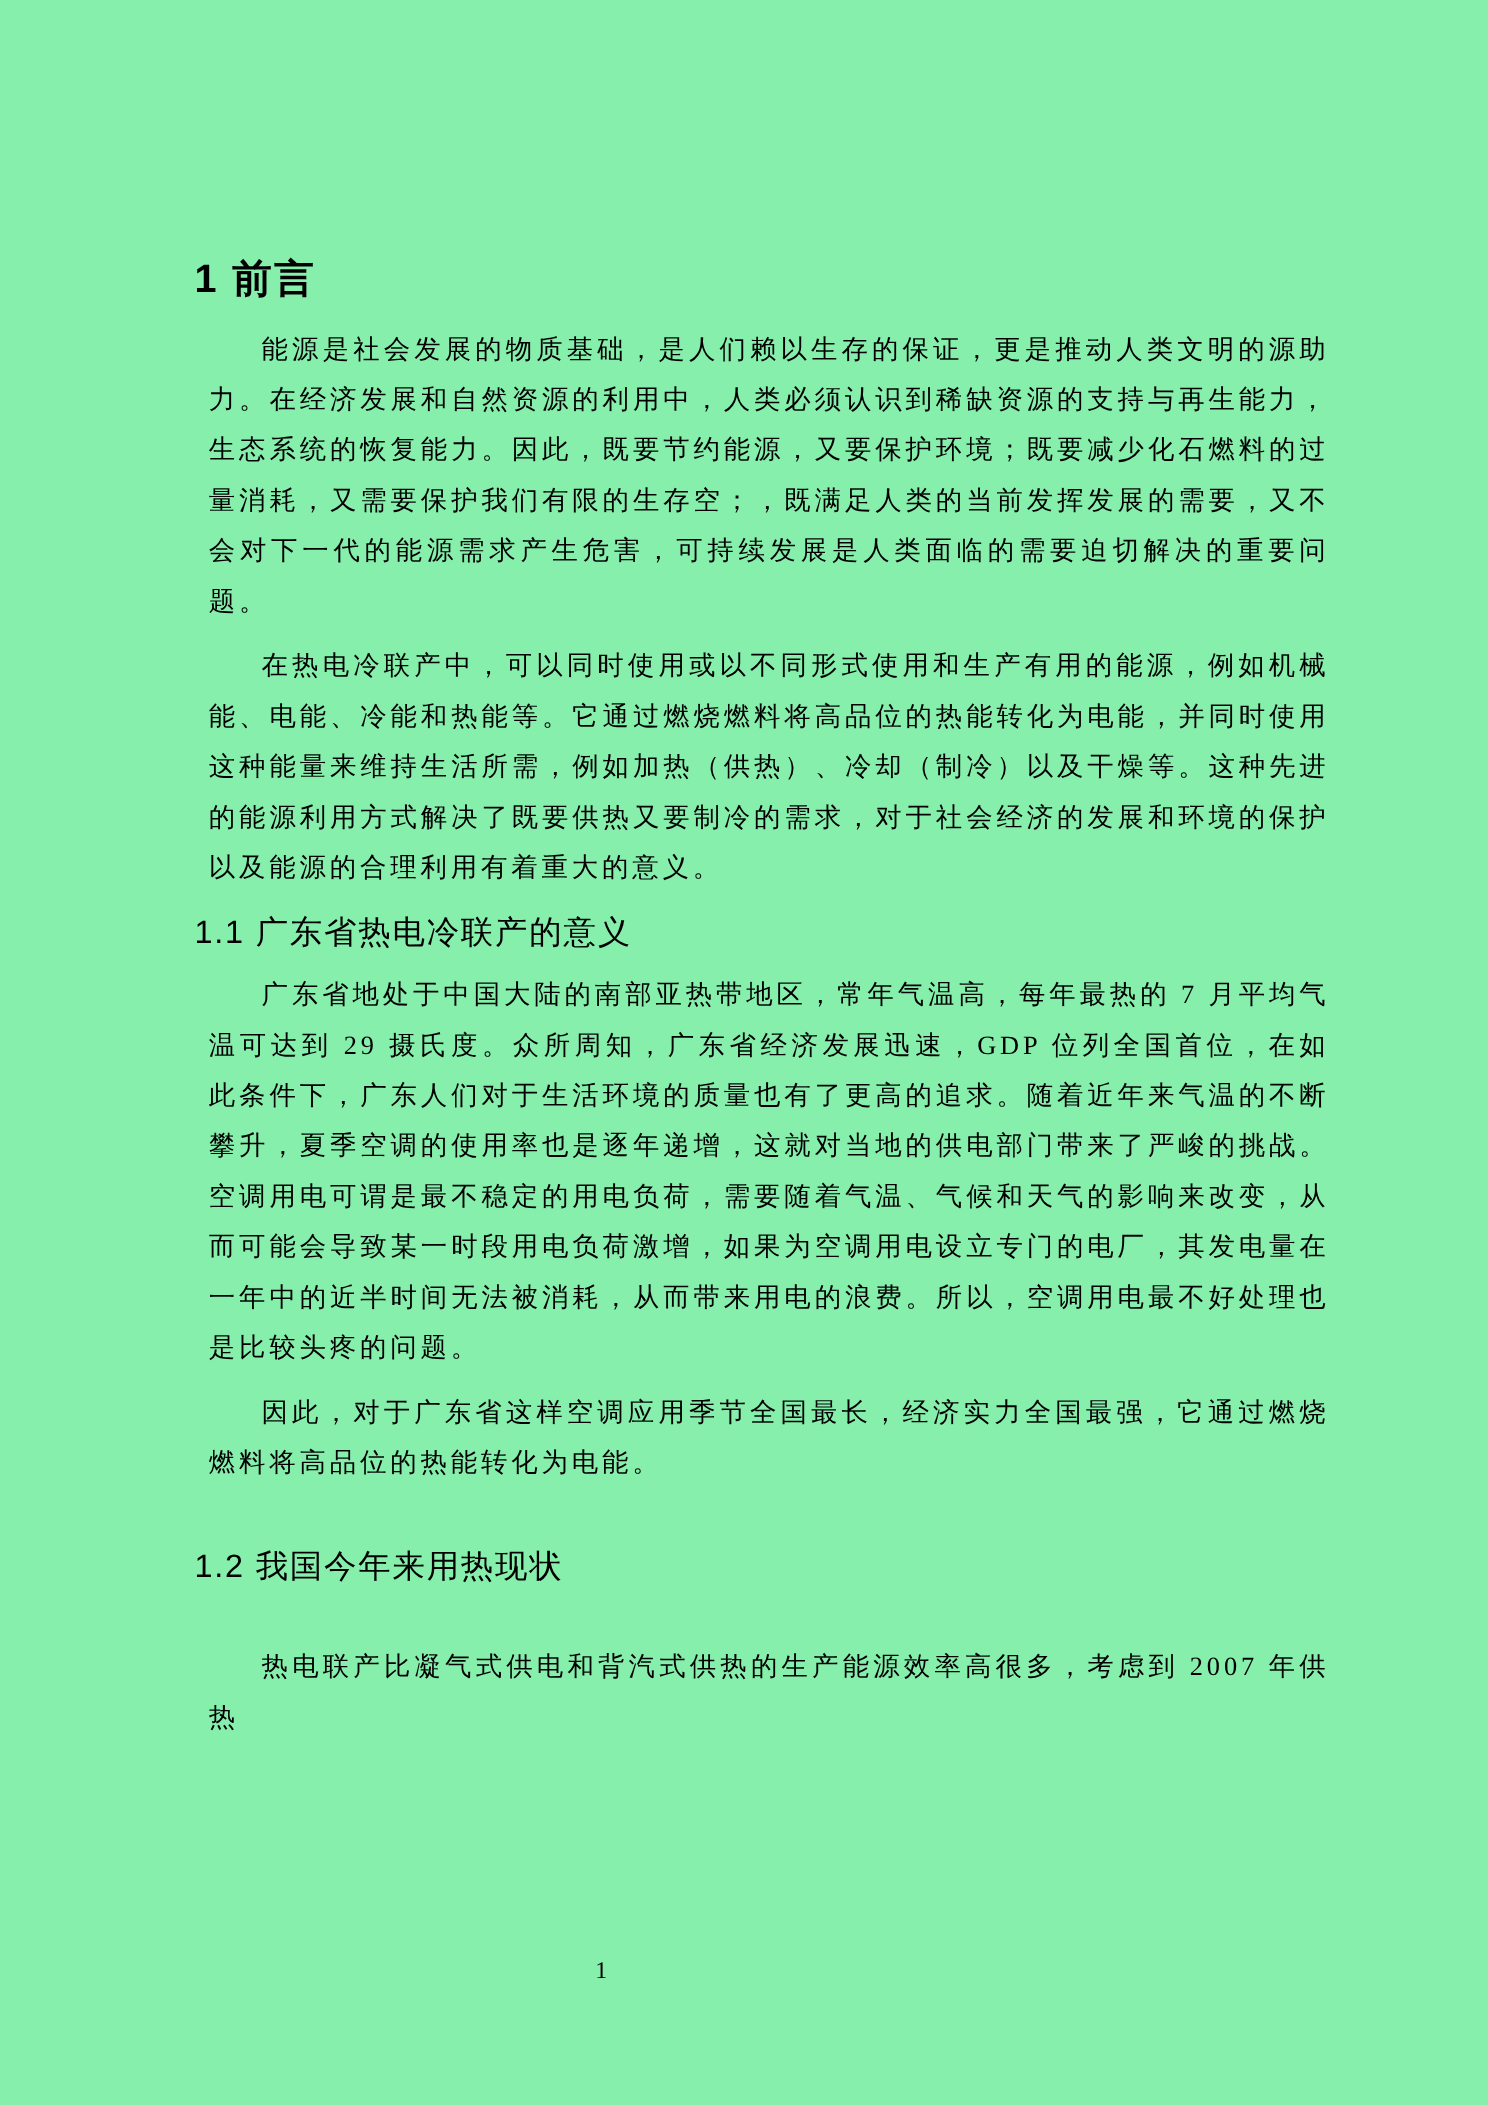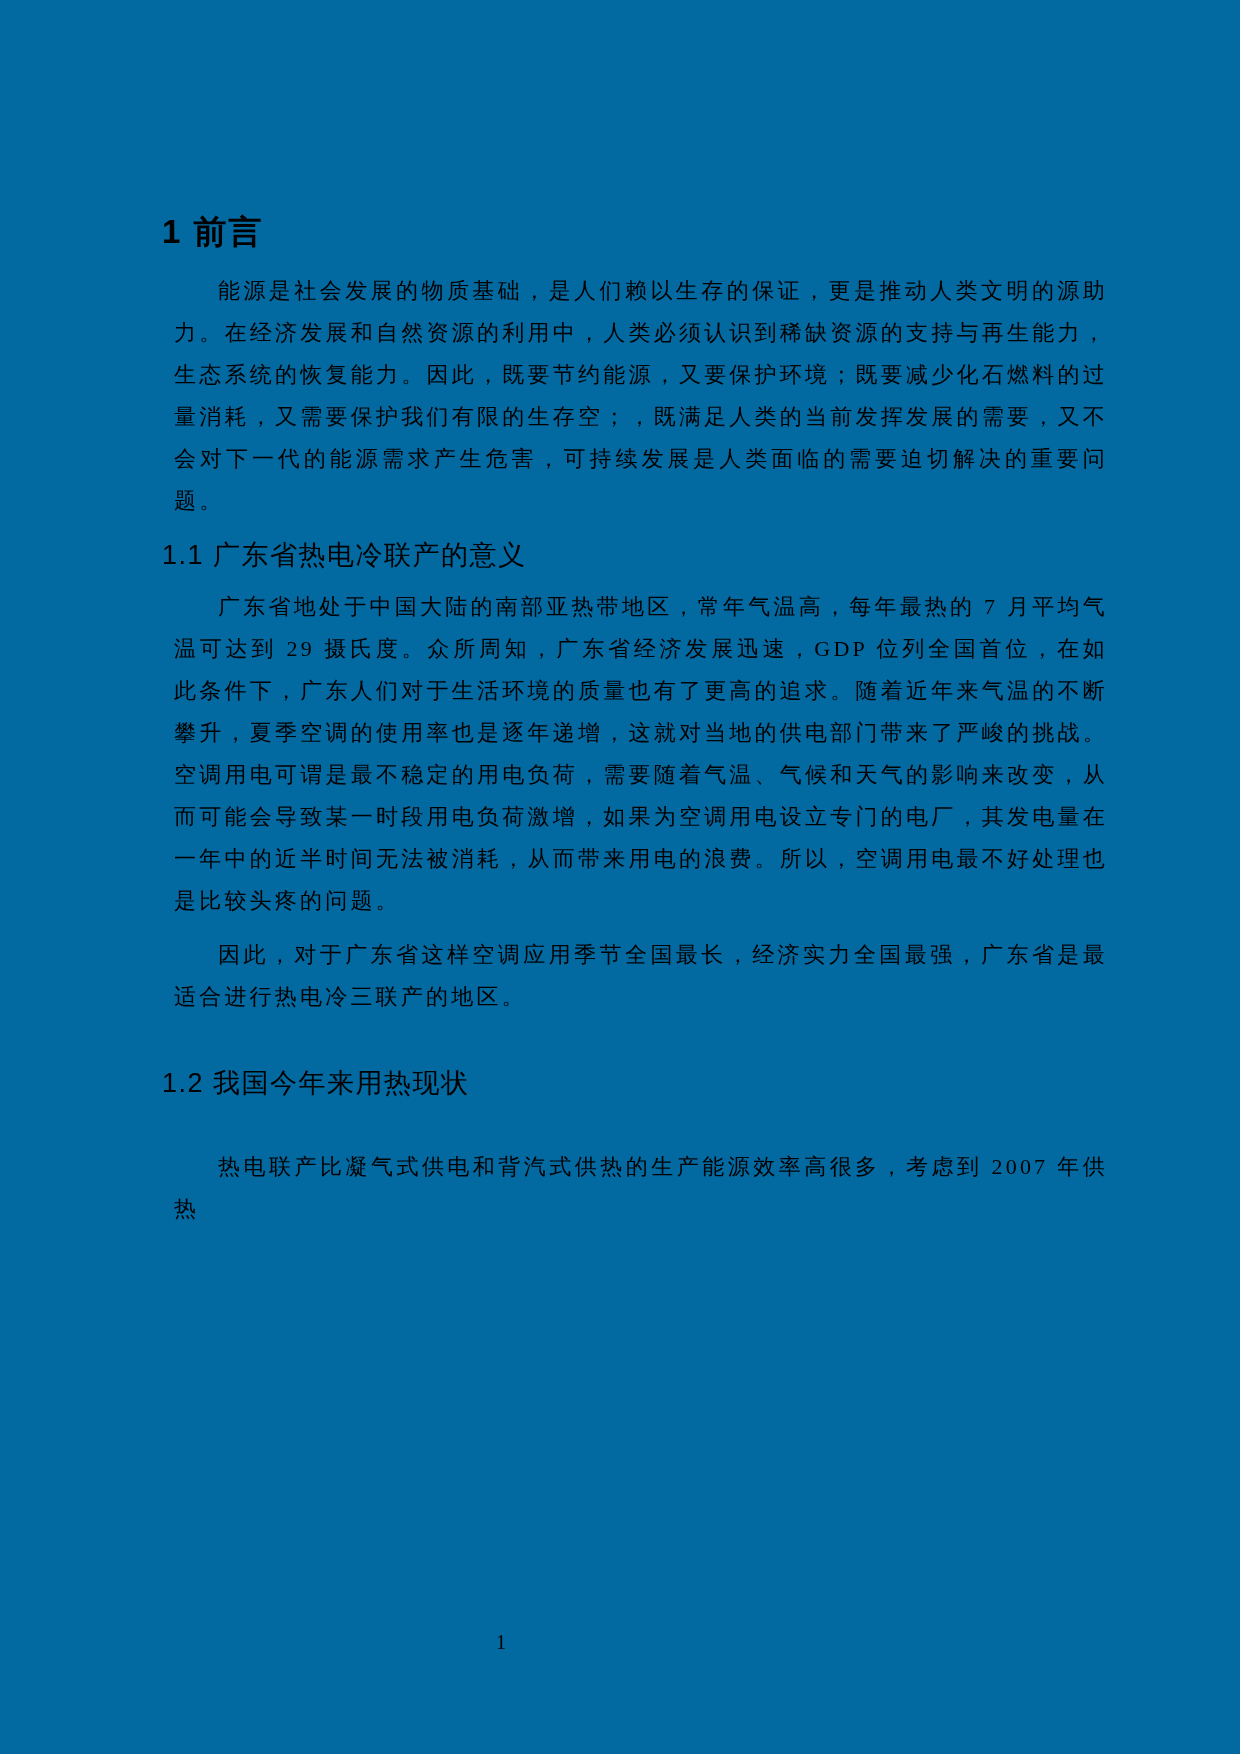--- a/index.html
+++ b/index.html
@@ -4,21 +4,21 @@
 <style>
   html, body {
     margin: 0;
     padding: 0;
     background: #ffffff;
   }
   .page {
     position: relative;
     width: 1240px;
     height: 1754px;
-    background: #0369a1;
+    background: #86efac;
     overflow: hidden;
     color: #000000;
   }
   .content {
     position: absolute;
     left: 162px;
     top: 212px;
     width: 958px;
   }
   .chapter-heading {
@@ -61,27 +61,28 @@
 </head>
 <body>
 
 <div class="page">
   <div class="content">
 
     <h1 class="chapter-heading">1 前言</h1>
 
     <p class="body-para">能源是社会发展的物质基础，是人们赖以生存的保证，更是推动人类文明的源助力。在经济发展和自然资源的利用中，人类必须认识到稀缺资源的支持与再生能力，生态系统的恢复能力。因此，既要节约能源，又要保护环境；既要减少化石燃料的过量消耗，又需要保护我们有限的生存空；，既满足人类的当前发挥发展的需要，又不会对下一代的能源需求产生危害，可持续发展是人类面临的需要迫切解决的重要问题。</p>
 
+    <p class="body-para">在热电冷联产中，可以同时使用或以不同形式使用和生产有用的能源，例如机械能、电能、冷能和热能等。它通过燃烧燃料将高品位的热能转化为电能，并同时使用这种能量来维持生活所需，例如加热（供热）、冷却（制冷）以及干燥等。这种先进的能源利用方式解决了既要供热又要制冷的需求，对于社会经济的发展和环境的保护以及能源的合理利用有着重大的意义。</p>
 
 
     <h2 class="section-heading">1.1 广东省热电冷联产的意义</h2>
 
     <p class="body-para">广东省地处于中国大陆的南部亚热带地区，常年气温高，每年最热的 7 月平均气温可达到 29 摄氏度。众所周知，广东省经济发展迅速，GDP 位列全国首位，在如此条件下，广东人们对于生活环境的质量也有了更高的追求。随着近年来气温的不断攀升，夏季空调的使用率也是逐年递增，这就对当地的供电部门带来了严峻的挑战。空调用电可谓是最不稳定的用电负荷，需要随着气温、气候和天气的影响来改变，从而可能会导致某一时段用电负荷激增，如果为空调用电设立专门的电厂，其发电量在一年中的近半时间无法被消耗，从而带来用电的浪费。所以，空调用电最不好处理也是比较头疼的问题。</p>
 
-    <p class="body-para">因此，对于广东省这样空调应用季节全国最长，经济实力全国最强，广东省是最适合进行热电冷三联产的地区。</p>
+    <p class="body-para">因此，对于广东省这样空调应用季节全国最长，经济实力全国最强，它通过燃烧燃料将高品位的热能转化为电能。</p>
 
     <h2 class="section-heading spaced">1.2 我国今年来用热现状</h2>
 
     <p class="body-para">热电联产比凝气式供电和背汽式供热的生产能源效率高很多，考虑到 2007 年供热</p>
 
   </div>
 
   <div class="page-number">1</div>
 </div>
 

